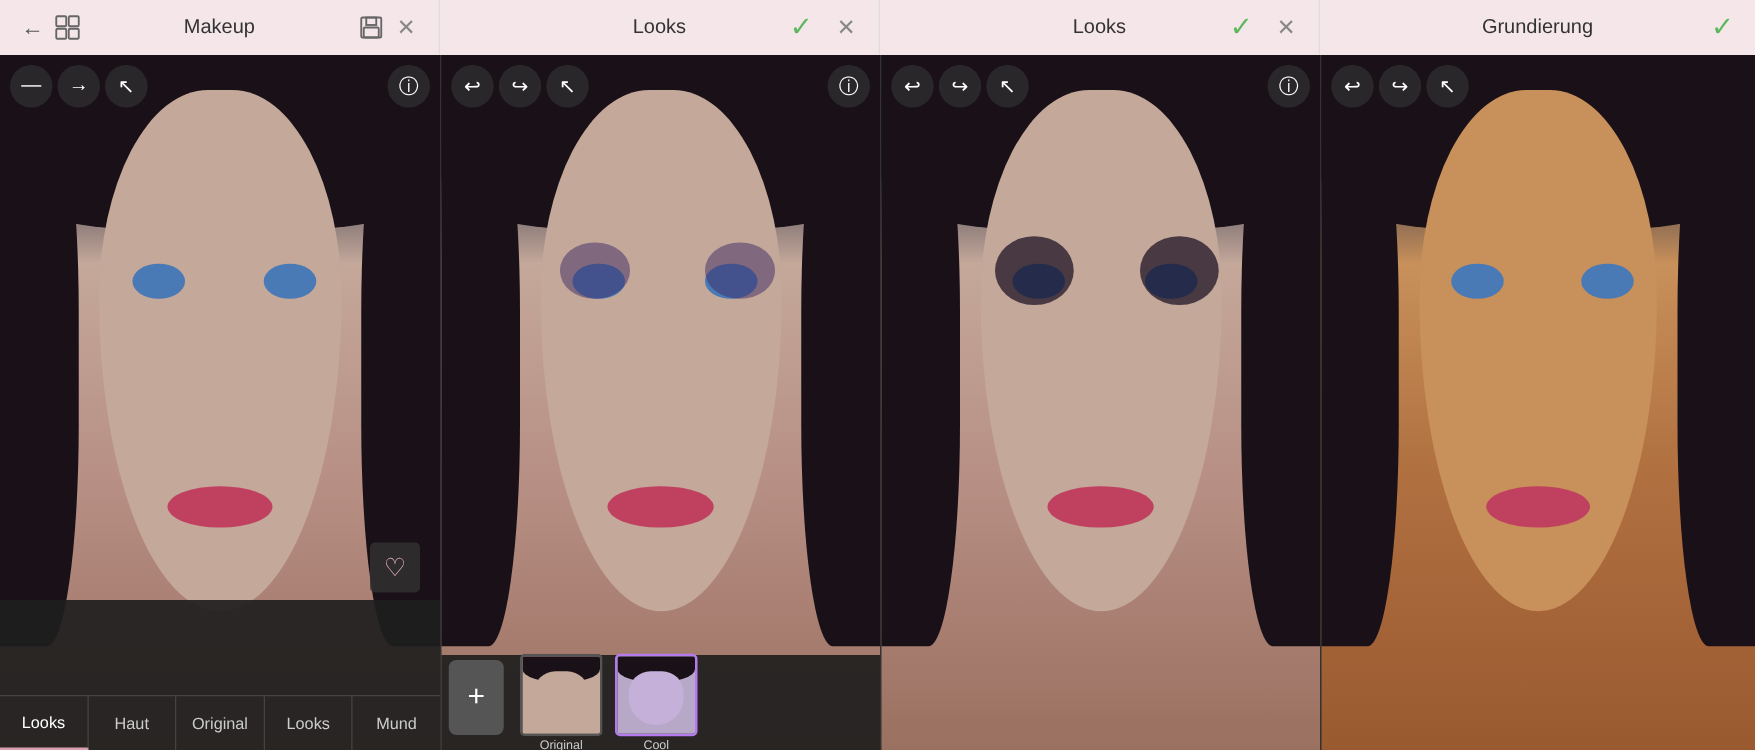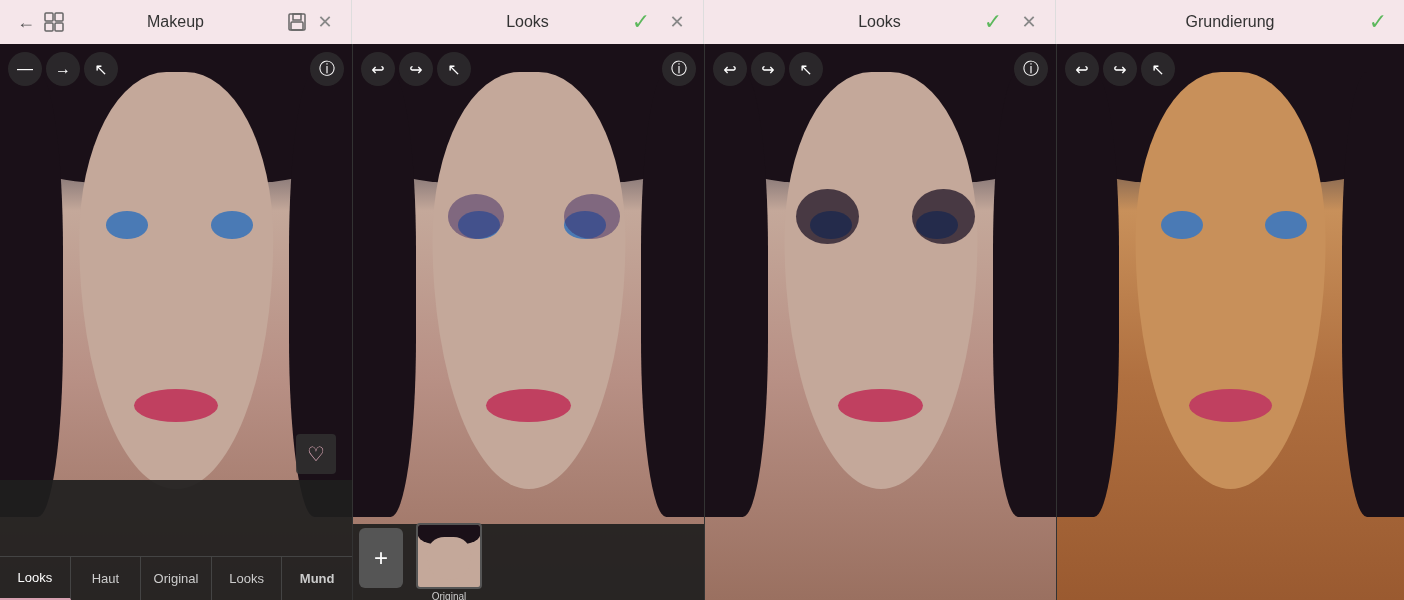--- a/index.html
+++ b/index.html
@@ -104,21 +104,21 @@
       border-top: 1px solid #444;
     }
     .cat-tab {
       flex: 1;
       display: flex; align-items: center; justify-content: center;
       color: #ccc;
       font-size: 13px;
       cursor: pointer;
       border-right: 1px solid #444;
     }
-    .cat-tab:last-child { border-right: none; font-weight: bold; }
+    .cat-tab:last-child { border-right: none; }
     .cat-tab.active { color: white; border-bottom: 2px solid #d9a0b0; }
     .look-item {
       display: flex;
       flex-direction: column;
       align-items: center;
       cursor: pointer;
       min-width: 72px;
     }
     .look-thumb {
       width: 70px; height: 70px;
@@ -383,20 +383,29 @@
           <div class="look-item">
             <div class="look-thumb" style="width:66px;height:66px;">
               <div class="thumb-face">
                 <div class="thumb-hair"></div>
                 <div class="thumb-skin"></div>
               </div>
             </div>
             <span class="look-label">Original</span>
           </div>
 
+          <div class="look-item">
+            <div class="look-thumb selected" style="width:66px;height:66px;">
+              <div class="thumb-face" style="background:#b8a8c8;">
+                <div class="thumb-hair"></div>
+                <div class="thumb-skin" style="background:#c4b0d8;"></div>
+              </div>
+            </div>
+            <span class="look-label">Cool</span>
+          </div>
 
 
 
         </div>
       </div>
     </div>
 
     <div class="photo-panel photo-panel-3" style="position:relative; border-left:1px solid #333;">
       <div class="photo-bg photo-3" style="height:100%;">
         <div class="hair-top"></div>

